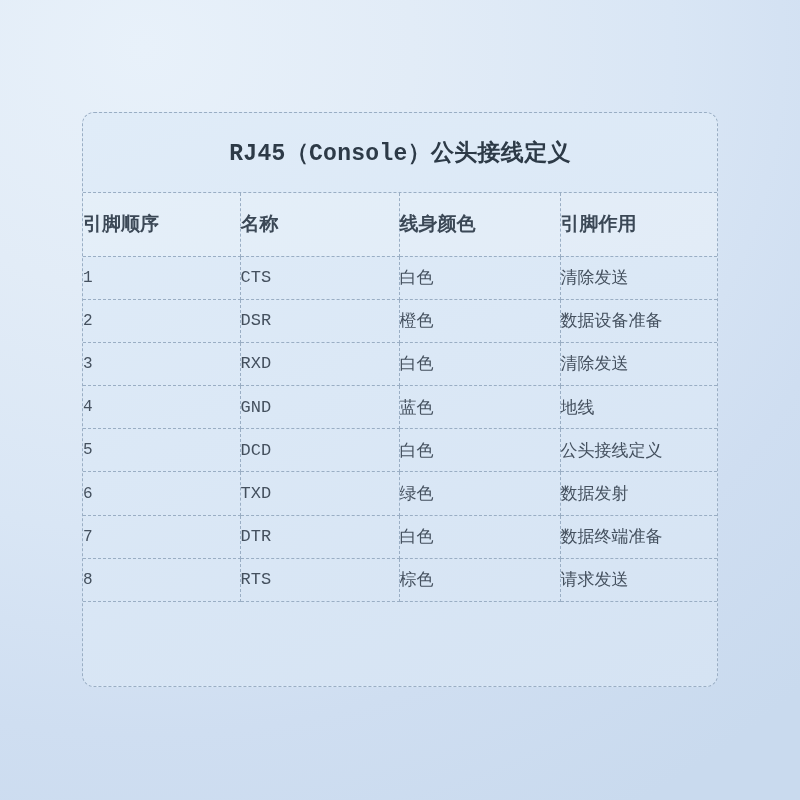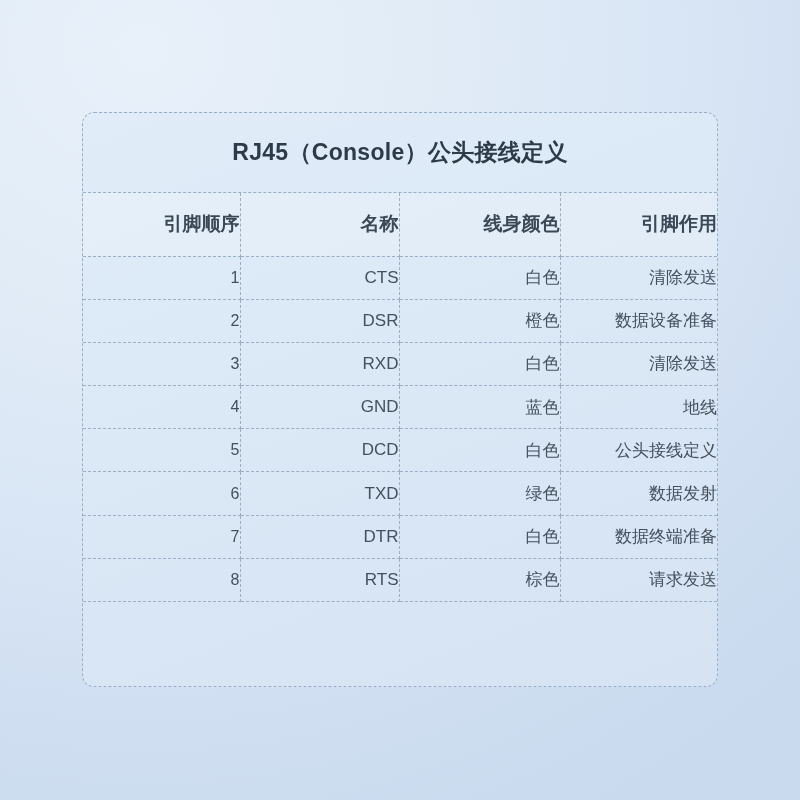--- a/index.html
+++ b/index.html
@@ -22,20 +22,21 @@
   .card {
     position: absolute;
     left: 82px;
     top: 112px;
     width: 636px;
     height: 575px;
     border: 1px dashed #9aaec4;
     border-radius: 12px;
     background: linear-gradient(160deg, #e0ecf8 0%, #dbe8f6 45%, #d5e3f3 100%);
     overflow: hidden;
+    font-family: Liberation Mono, monospace;
   }
 
   
   .card-title {
     height: 80px;
     display: flex;
     align-items: center;
     justify-content: center;
     font-size: 23px;
     font-weight: bold;
@@ -51,31 +52,30 @@
     table-layout: fixed;
   }
 
   table.pin-table col.c1 { width: 157px; }
   table.pin-table col.c2 { width: 159px; }
   table.pin-table col.c3 { width: 161px; }
   table.pin-table col.c4 { width: 157px; }
 
   table.pin-table th,
   table.pin-table td {
-    text-align: right;
+    text-align: left;
     color: #44505e;
     border-right: 1px dashed #9aaec4;
     border-bottom: 1px dashed #9aaec4;
     vertical-align: middle;
   }
 
   table.pin-table th:last-child,
   table.pin-table td:last-child {
     border-right: none;
-    padding-left: 36px;
   }
 
   table.pin-table thead th {
     height: 63px;
     font-size: 19px;
     font-weight: bold;
     color: #3b4856;
     background: rgba(255,255,255,0.20);
   }
 

